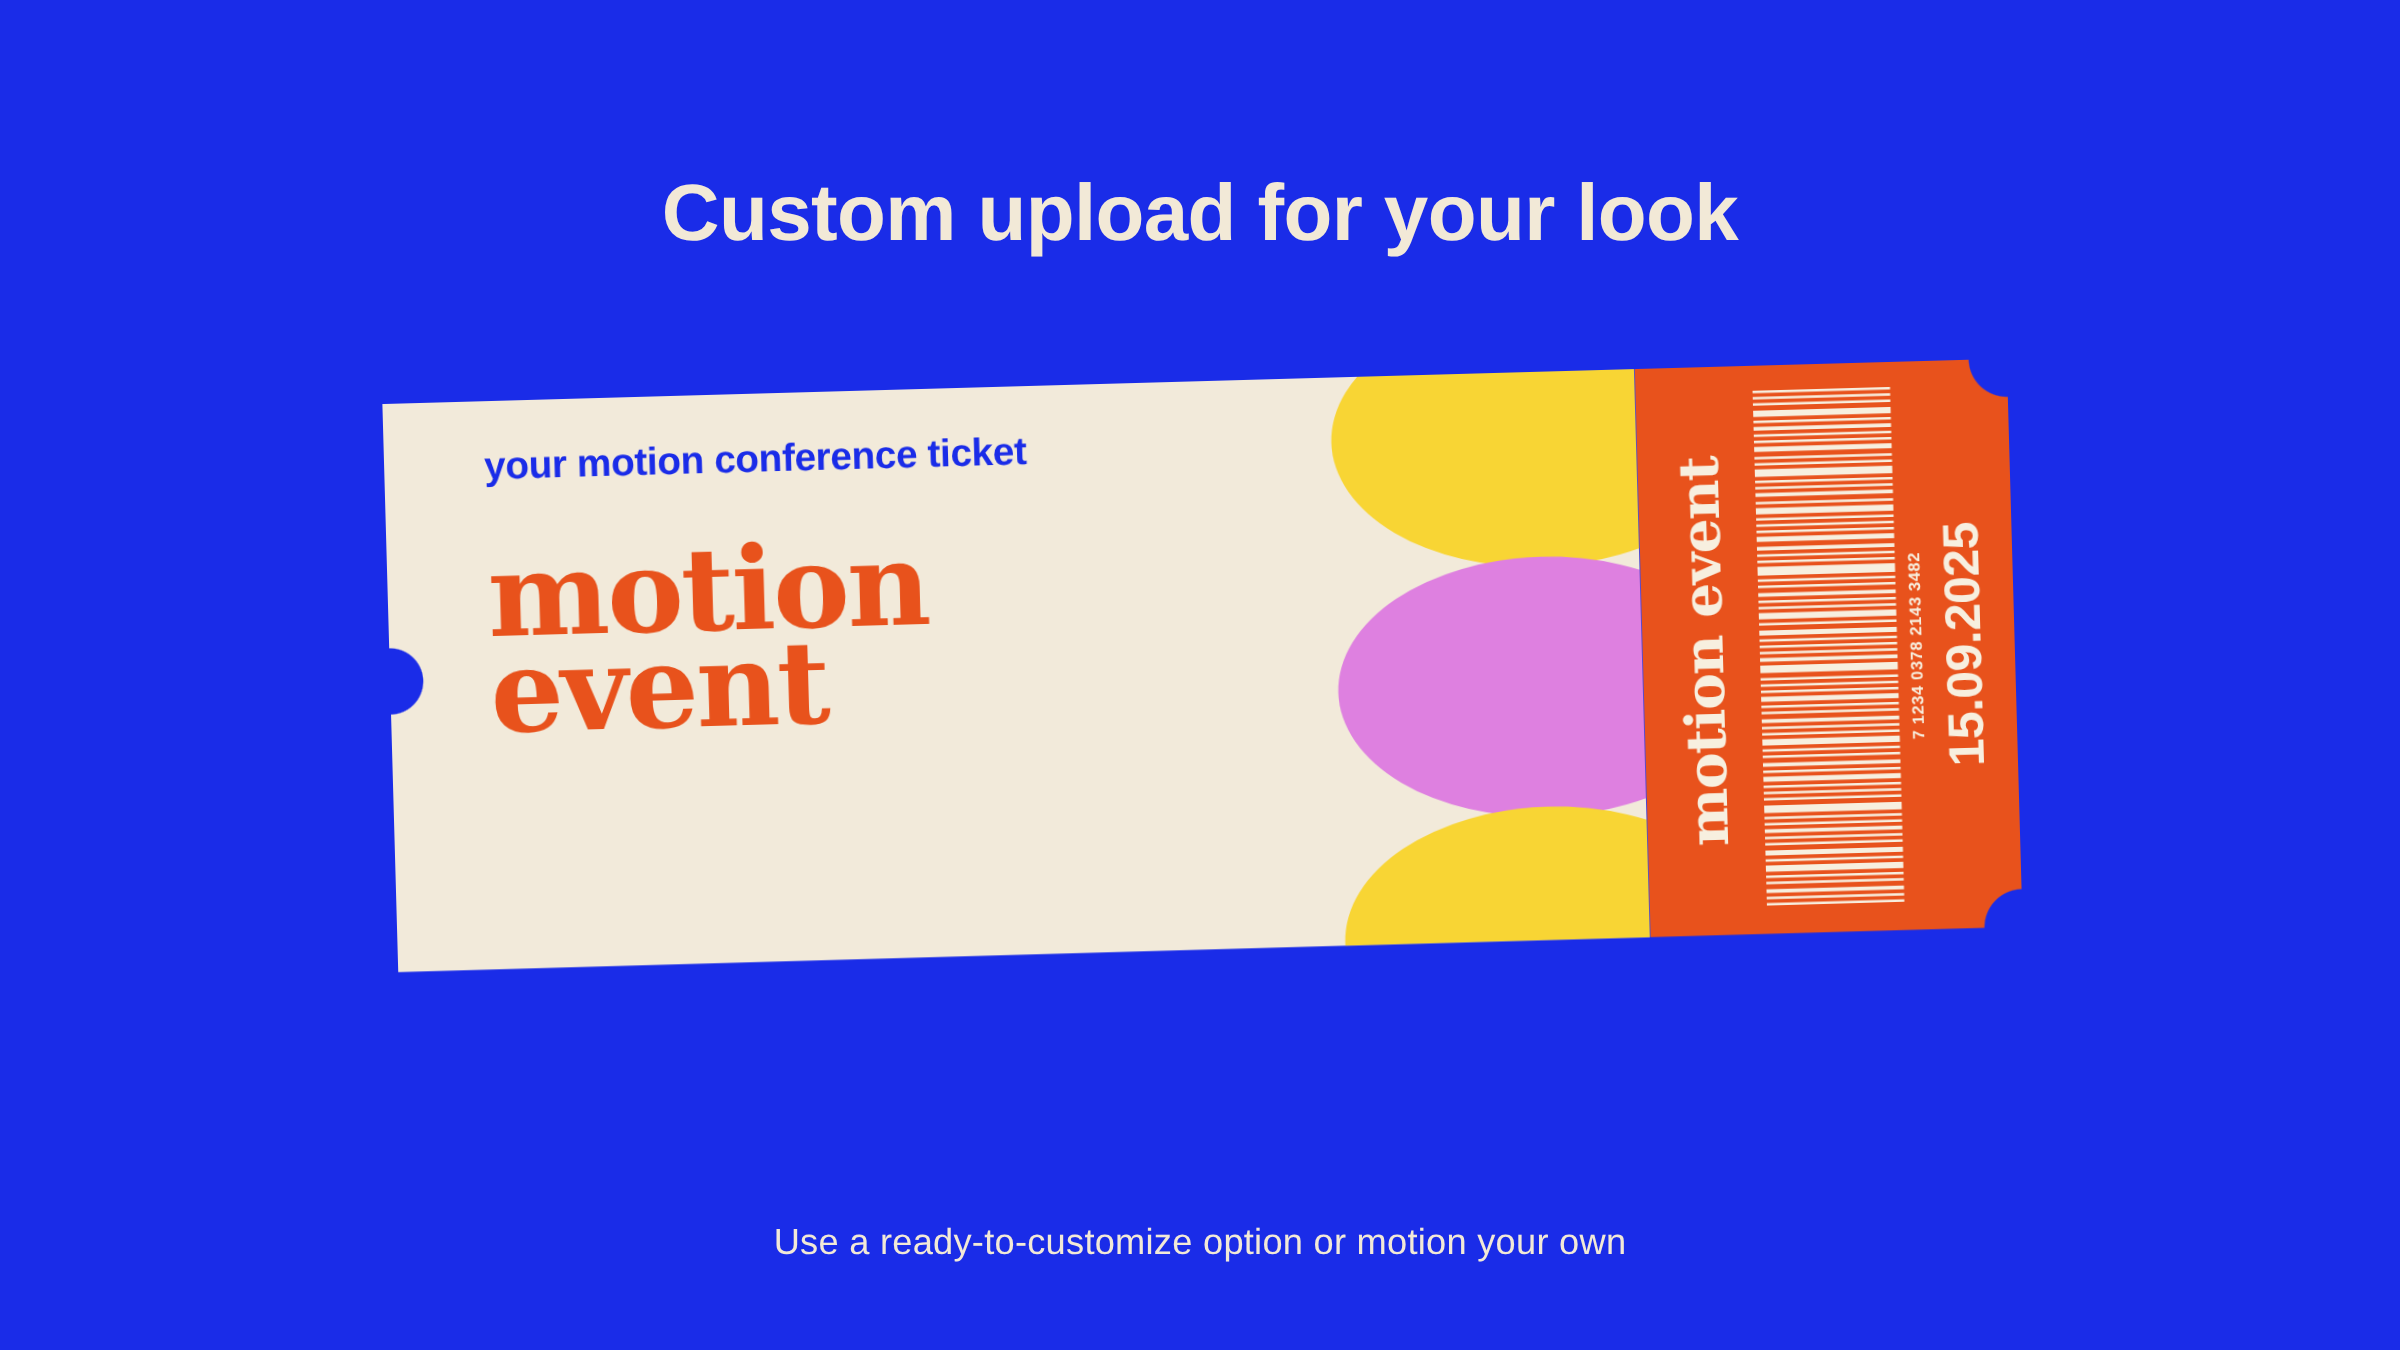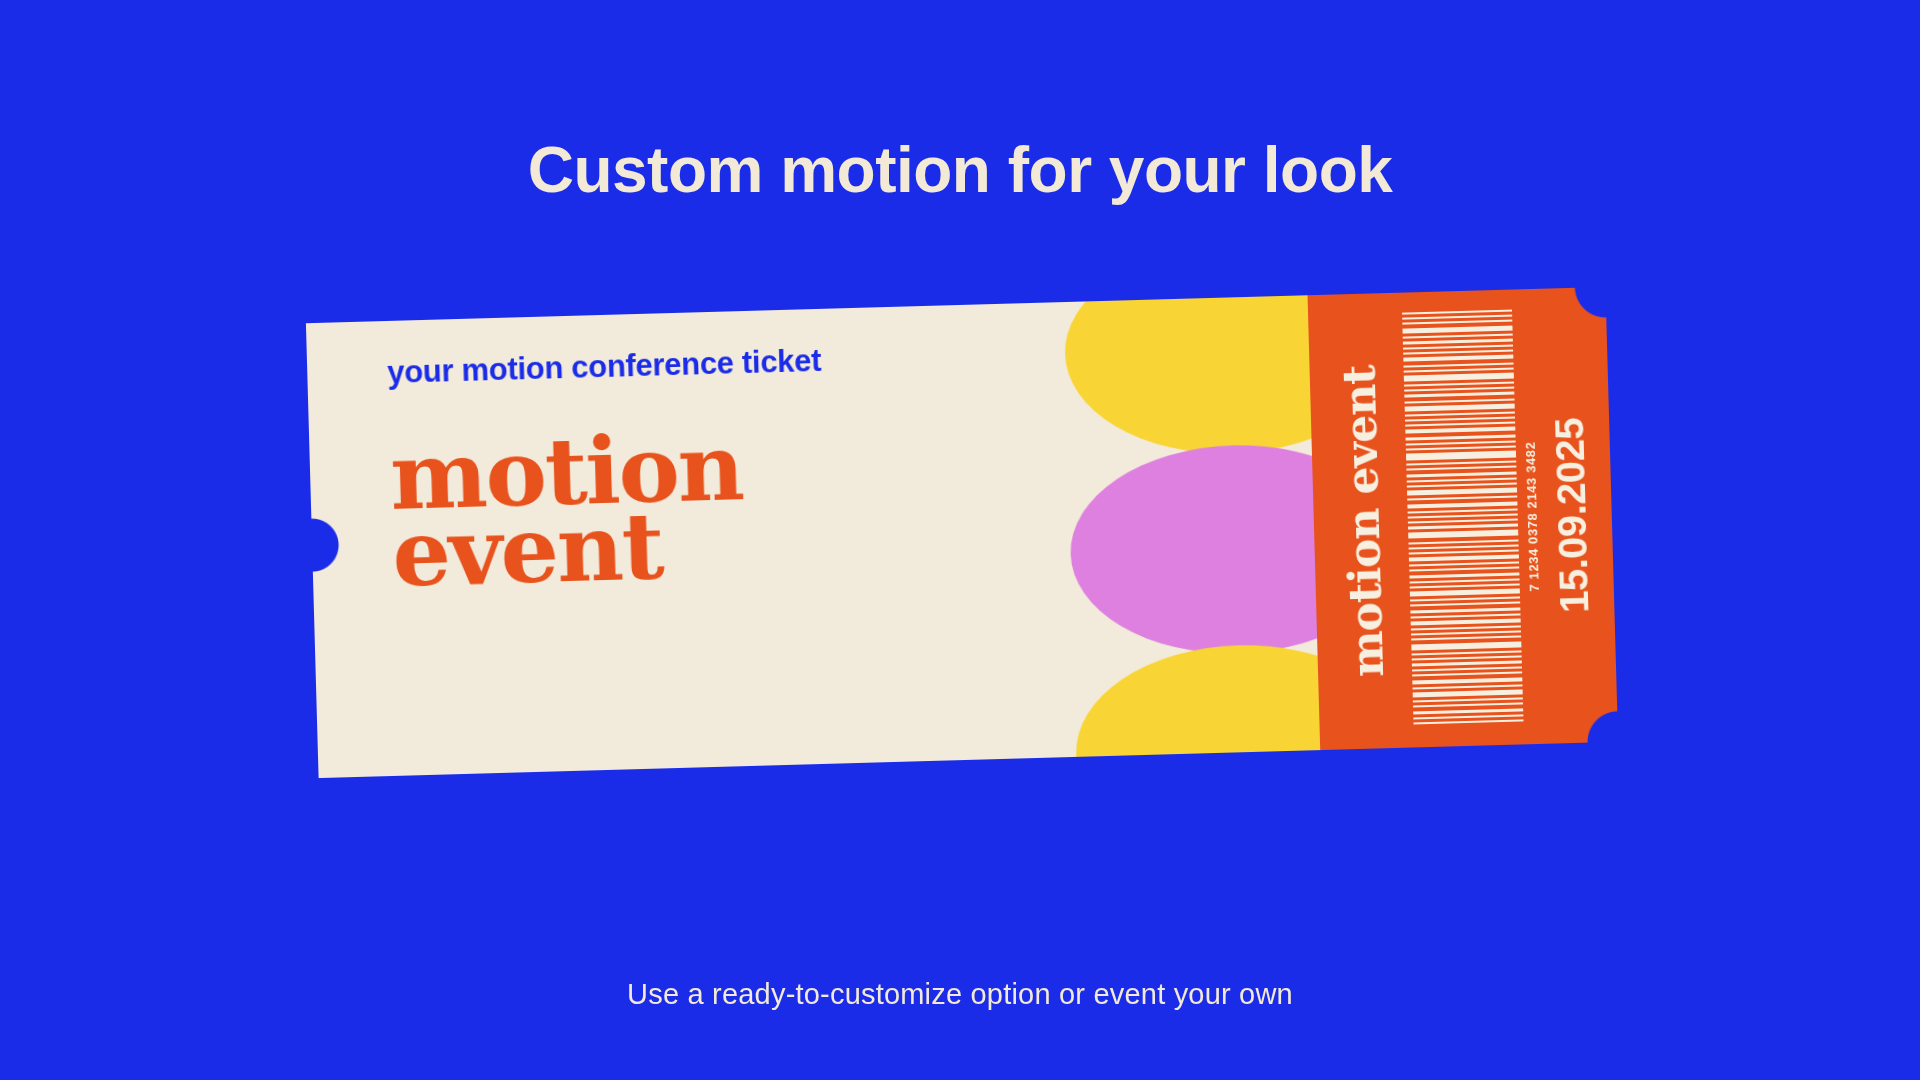--- a/index.html
+++ b/index.html
@@ -194,21 +194,21 @@
     white-space:nowrap;
     color:#F7EFDF;
     font-weight:700;
     font-size:40px;
     letter-spacing:-0.5px;
   }
 </style>
 </head>
 <body>
 
-<div class="headline">Custom motion for your look</div>
+<div class="headline">Custom upload for your look</div>
 
 <div class="ticket-wrap">
   <div class="ticket">
 
     <div class="ticket-body">
       <div class="ellipse e1"></div>
       <div class="ellipse e2"></div>
       <div class="ellipse e3"></div>
 
       <div class="body-text">
@@ -303,13 +303,13 @@
       </div>
 
       <div class="stub-date">
         <span>15.09.2025</span>
       </div>
     </div>
 
   </div>
 </div>
 
-<div class="caption">Use a ready-to-customize option or event your own</div>
+<div class="caption">Use a ready-to-customize option or motion your own</div>
 
 </body></html>

